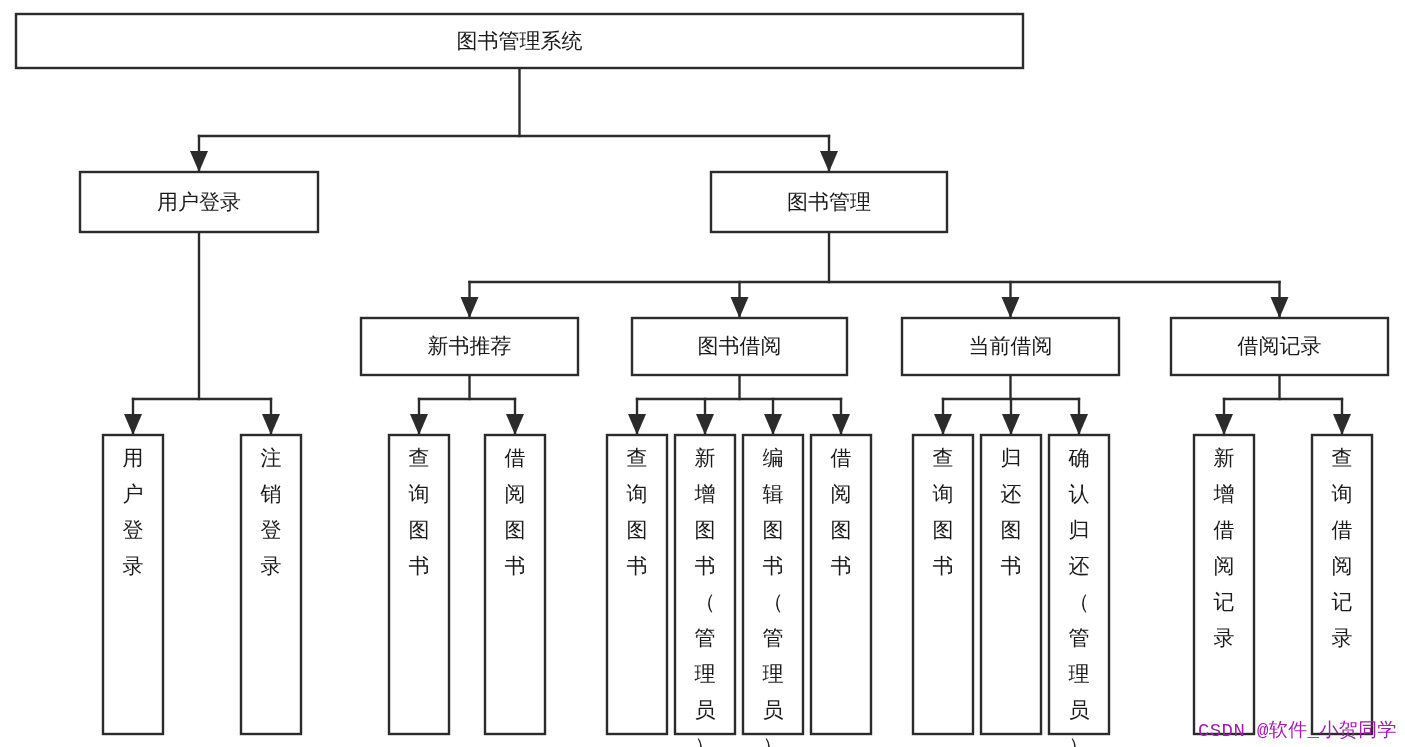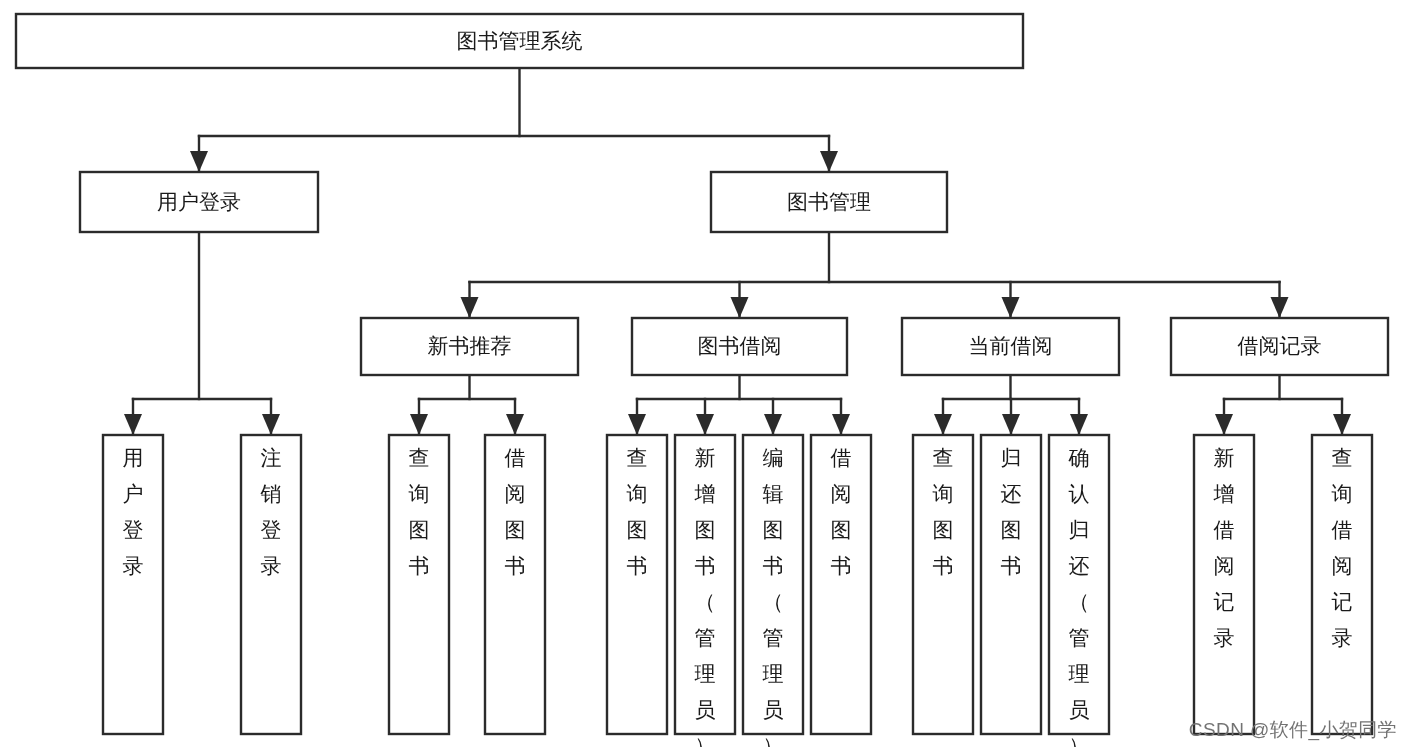--- a/index.html
+++ b/index.html
@@ -34,22 +34,22 @@
     fill:#1a1a1a;
     font-family:"Liberation Sans","DejaVu Sans",sans-serif;
     font-size:21px;
     text-anchor:middle;
   }
   .watermark{
     position:absolute;
     right:8px;
     bottom:4px;
     font-size:19px;
-    color:#737373;
-    font-family:Liberation Sans, sans-serif;
+    color:#a21caf;
+    font-family:Liberation Mono, monospace;
     letter-spacing:.4px;
     white-space:nowrap;
     pointer-events:none;
   }
 </style>
 </head>
 <body>
 
 <svg id="diagram" viewBox="0 0 1405 747" xmlns="http://www.w3.org/2000/svg">
   <g id="edge-layer">

